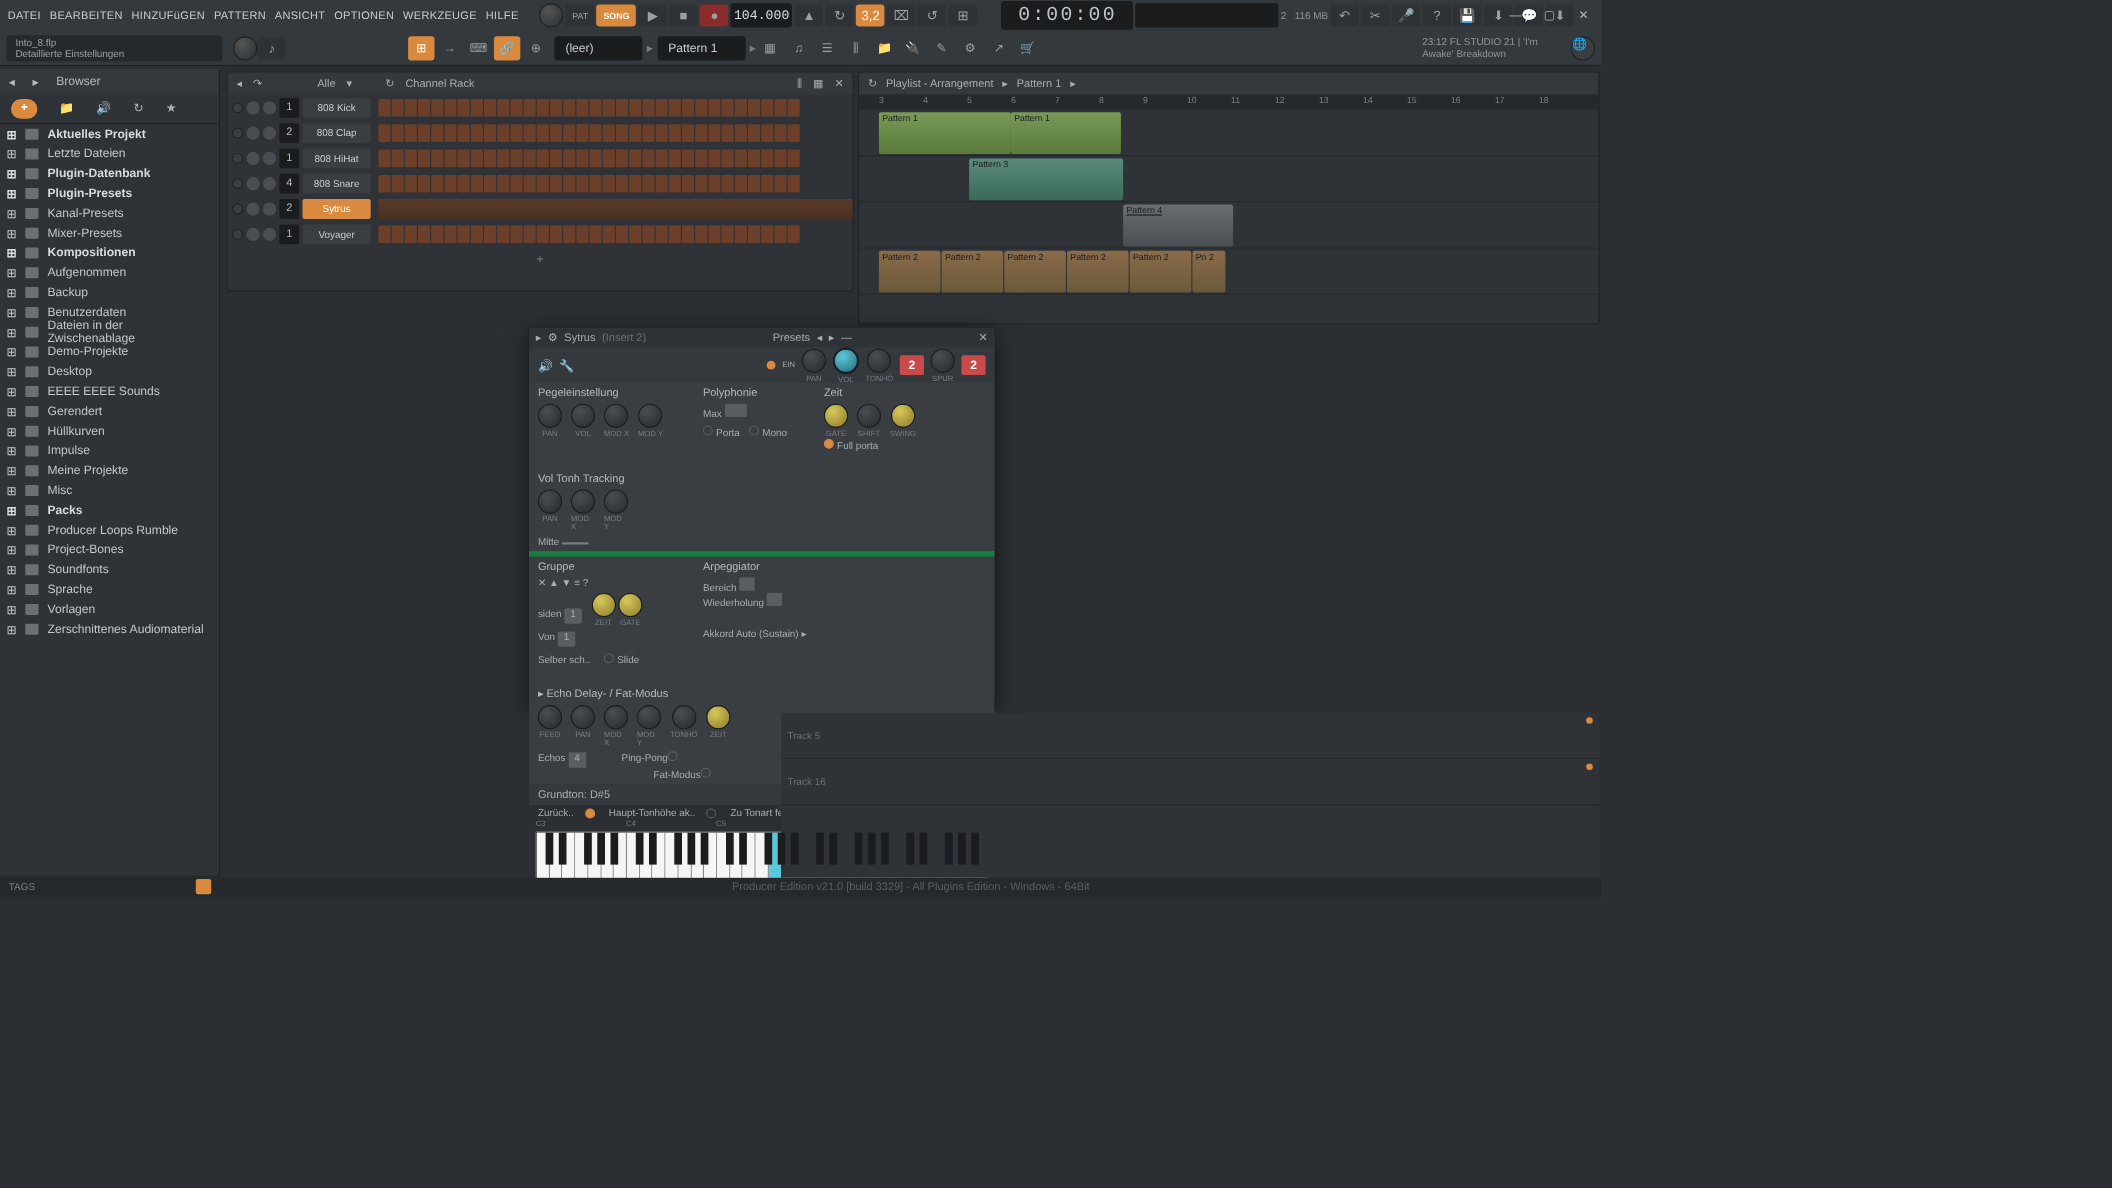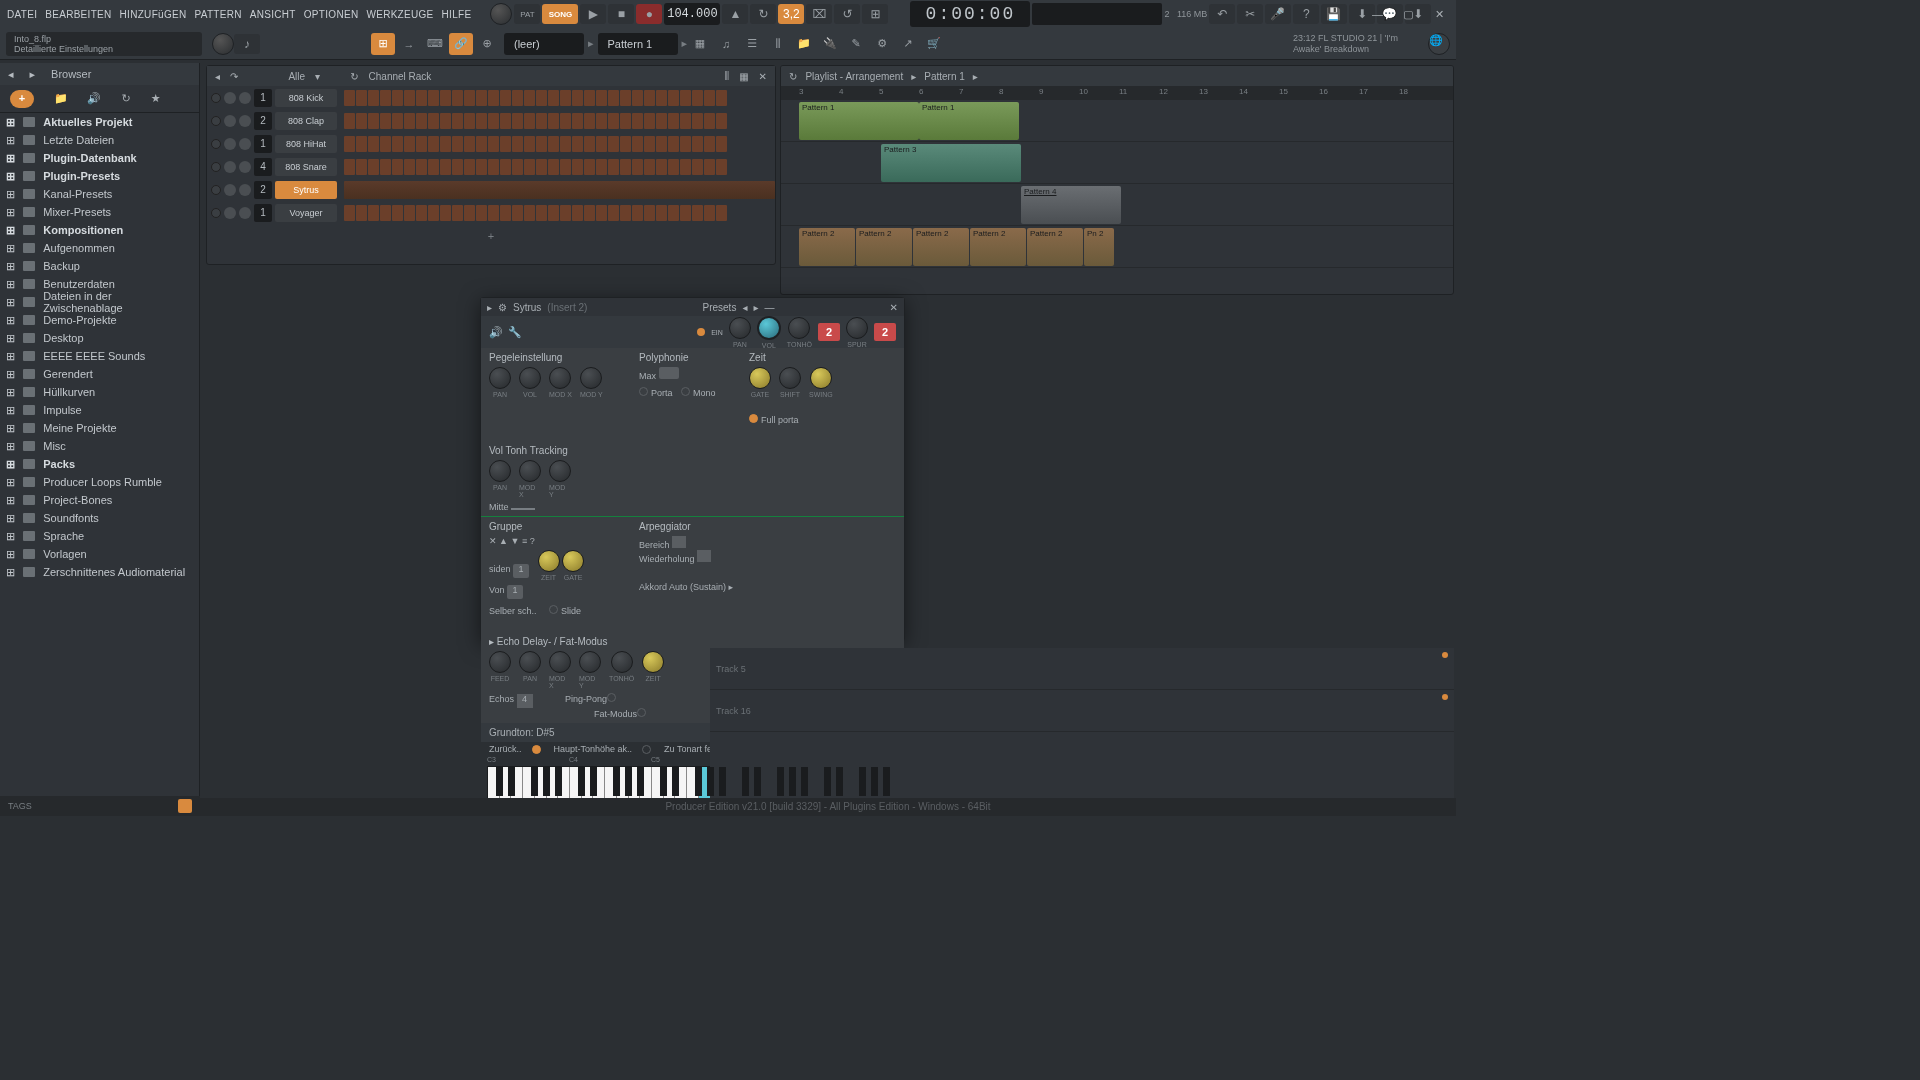--- a/index.html
+++ b/index.html
@@ -671,21 +671,21 @@
           </div>
         <div class="kn">
             <div class="kcirc"></div>
             <span class="klbl">SHIFT</span>
           </div>
         <div class="kn">
             <div class="kcirc ylw"></div>
             <span class="klbl">SWING</span>
           </div>
       </div>
-      <div style="margin-top:16px"><span class="pradio on"></span><span>Full porta</span></div>
+      <div style="margin-top:1px"><span class="pradio on"></span><span>Full porta</span></div>
     </div>
     <div style="width:80px">
       <span class="seclbl">Vol  Tonh Tracking</span>
       <div class="knobgrp">
         <div class="kn">
             <div class="kcirc"></div>
             <span class="klbl">PAN</span>
           </div>
         <div class="kn">
             <div class="kcirc"></div>
@@ -693,21 +693,21 @@
           </div>
         <div class="kn">
             <div class="kcirc"></div>
             <span class="klbl">MOD Y</span>
           </div>
       </div>
       <div style="margin-top:4px"><span>Mitte</span> <span style="display:inline-block;width:24px;height:2px;background:#787e83"></span></div>
     </div>
   </div>
 
-  <div class="plgsec" style="border-top:1px solid #15803d">
+  <div class="plgsec" style="border-top:5px solid #15803d">
     <div style="width:130px">
       <span class="seclbl">Gruppe</span>
       <span>✕</span>
       <span>▲</span>
       <span>▼</span>
       <span>≡</span>
       <span>?</span>
       <div style="margin-top:4px"><span>siden</span> <span style="display:inline-block;width:16px;height:14px;background:#5a5e62;border-radius:2px;text-align:center">1</span>
       <div class="kn" style="display:inline-flex;margin-left:6px">
             <div class="kcirc ylw"></div>

